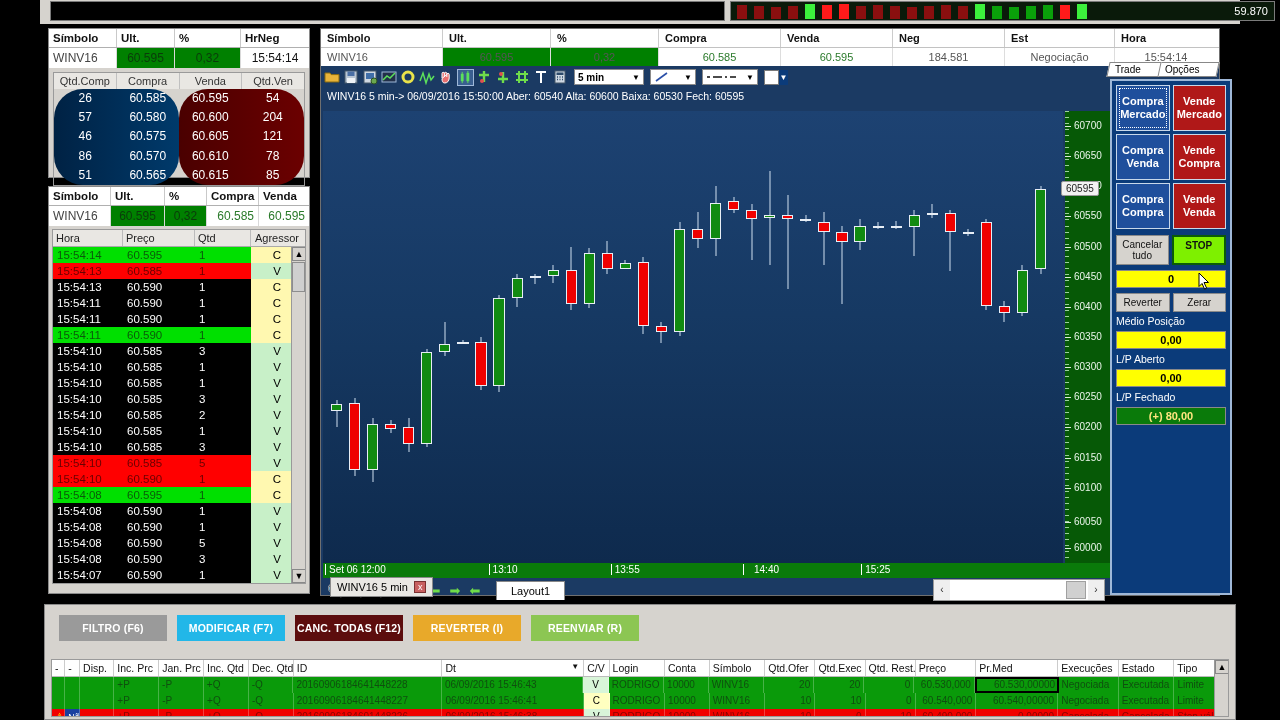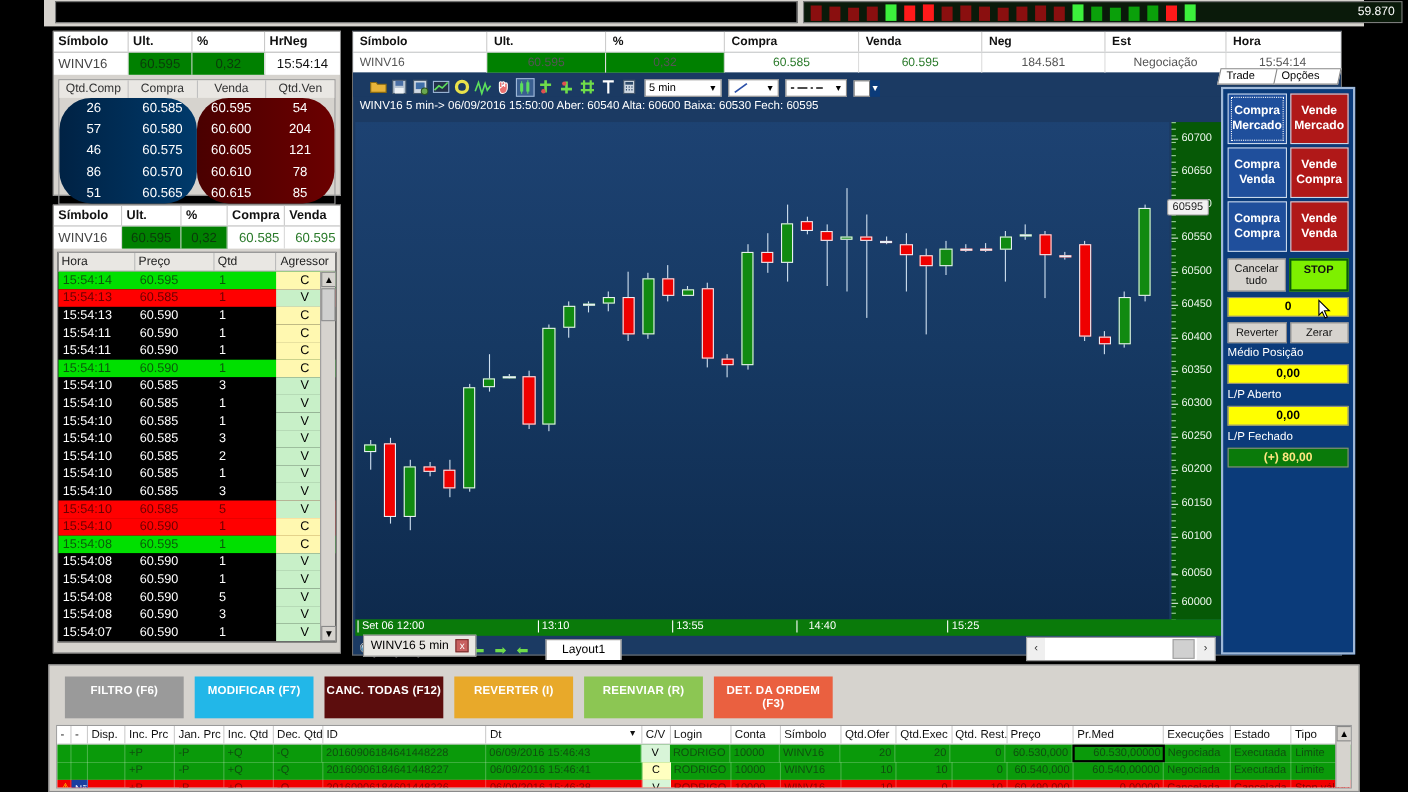--- a/index.html
+++ b/index.html
@@ -58,21 +58,21 @@
   .sbtn { width:14px; height:14px; background:#d6d3ce; border:1px solid #888; text-align:center; line-height:12px; font-size:9px;}
   .sthumb { position:absolute; top:15px; left:0; width:13px; height:30px; background:#cfcfcf; border:1px solid #8d8d8d;}
 
   
   .chartwin { position:absolute; left:320px; top:28px; width:900px; height:568px; background:#1b3a63; border:1px solid #6f6f6f;}
   .symhdr { display:flex; background:#fff; font-weight:bold; color:#111; border-bottom:1px solid #c2c2c2;}
   .symhdr > div { padding:3px 6px; border-right:1px solid #ccc; }
   .symrow { display:flex; background:#fff; }
   .symrow > div { padding:3px 6px; border-right:1px solid #ddd; color:#555;}
 
-  .ctool { display:flex; align-items:flex-end; height:22px; background:#1b3a63; padding:0 15px; gap:2px; }
+  .ctool { display:flex; align-items:center; height:22px; background:#1b3a63; padding:0 3px; gap:2px;font-weight:bold; }
   .ticon { width:17px; height:17px; display:inline-block; position:relative; }
   .csel { height:16px; background:#fff; border:1px solid #8a8a8a; font-size:10px; display:flex; align-items:center; padding-left:3px; color:#000;}
   .caret { margin-left:auto; font-size:8px; padding-right:3px;}
 
   .cinfo { color:#fff; font-size:10.5px; padding:2px 6px 0 6px; }
   .cinfo2 { color:#fff; font-size:10.5px; padding:1px 6px; display:flex; align-items:center; gap:4px;}
 
   .plot { position:absolute; left:2px; top:82px; width:740px; height:452px; background:linear-gradient(180deg,#1d4272 0%,#163963 45%,#0e2a4d 100%); }
   .cndl { position:absolute; }
   .wick { position:absolute; width:1px; background:#cfe0f0; left:50%; transform:translateX(-50%);}
@@ -774,21 +774,21 @@
         <div style="position: absolute; left: 0px; width: 4px; height: 1px; background: rgb(158, 208, 158); top: 18.08px;"></div>
         <div style="position: absolute; left: 0px; width: 4px; height: 1px; background: rgb(158, 208, 158); top: 12.0533px;"></div>
         <div style="position: absolute; left: 0px; width: 4px; height: 1px; background: rgb(158, 208, 158); top: 6.02667px;"></div>
         <div style="position: absolute; left: 0px; width: 4px; height: 1px; background: rgb(158, 208, 158); top: 0px;"></div>
         <div class="pmark" style="top: 70.3467px;">60595</div>
       </div>
     <div class="taxis" id="taxis">
         <div class="ttick" style="left: 2px;">Set 06 12:00</div>
         <div class="ttick" style="left: 165.59px;">13:10</div>
         <div class="ttick" style="left: 287.684px;">13:55</div>
-        <div class="ttick" style="left: 401px; padding-left: 10px;">14:40</div>
+        <div class="ttick" style="left: 420px; padding-left: 10px;">14:40</div>
         <div class="ttick" style="left: 538.256px;">15:25</div>
       </div>
 
     <div class="cnav">
       <span class="navic">🔍</span>
       <span class="navic">🔍</span>
       <span class="navic">🔍</span>
       <span class="navic" style="color:#6fdc4a">⬆</span>
       <span class="navic" style="color:#6fdc4a">⬇</span>
       <span class="navic" style="color:#6fdc4a">⬅</span>
@@ -863,21 +863,20 @@
     <path d="M1 1l9.5 9.5H6l2.6 5.6-2 1-2.6-5.6L1 14.5z" fill="#fff" stroke="#000" stroke-width="1"></path>
   </svg>
 
   <div class="bottom">
     <div class="btnbar" id="action-buttons">
         <div class="abtn" style="background: rgb(154, 154, 154);">FILTRO (F6)</div>
         <div class="abtn" style="background: rgb(34, 183, 232);">MODIFICAR (F7)</div>
         <div class="abtn" style="background: rgb(92, 13, 13);">CANC. TODAS (F12)</div>
         <div class="abtn" style="background: rgb(232, 169, 42);">REVERTER (I)</div>
         <div class="abtn" style="background: rgb(140, 198, 83);">REENVIAR (R)</div>
-        <div class="abtn" style="background: rgb(234, 96, 64);">DET. DA ORDEM (F3)</div>
       </div>
     <div class="otable">
       <div class="ohdr" id="orders-header">
           <div style="width: 14px;">-</div>
           <div style="width: 16px;">-</div>
           <div style="width: 38px;">Disp.</div>
           <div style="width: 50px;">Inc. Prc</div>
           <div style="width: 50px;">Jan. Prc</div>
           <div style="width: 50px;">Inc. Qtd</div>
           <div style="width: 50px;">Dec. Qtd</div>

